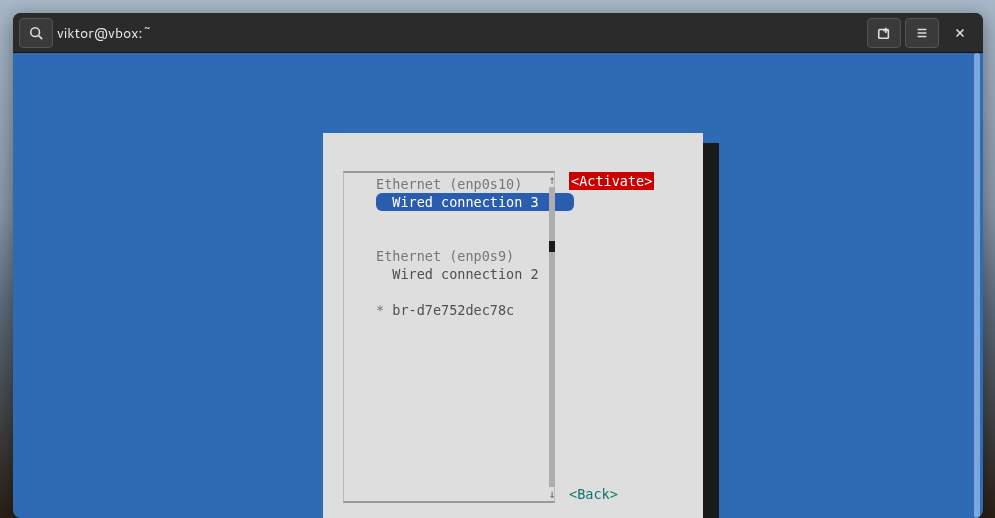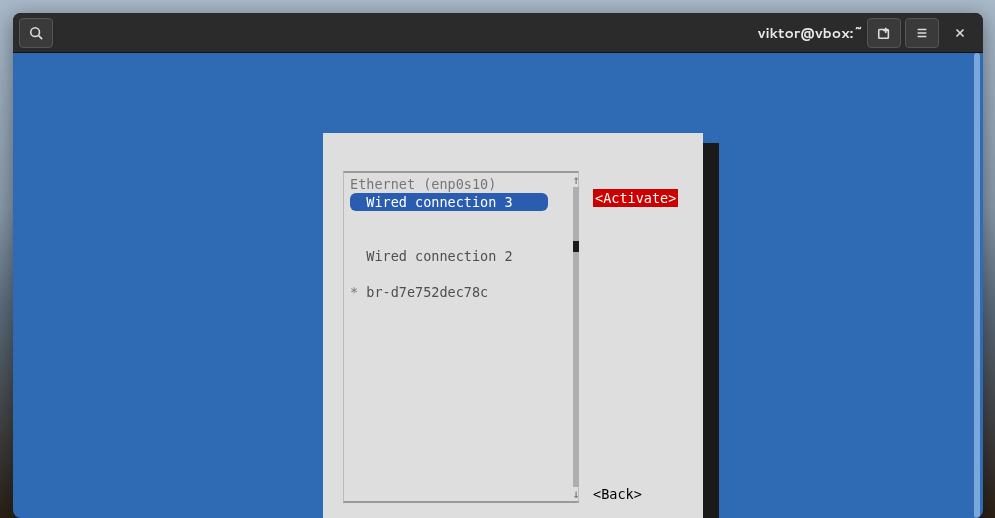--- a/index.html
+++ b/index.html
@@ -39,25 +39,25 @@
     color: #ddd;
     cursor: pointer;
   }
   .tb-btn-flat {
     background: transparent;
     border: 1px solid transparent;
   }
   .tb-btn svg { width: 14px; height: 14px; stroke: #ddd; fill: none; stroke-width: 1.8; }
   .tb-title {
     flex: 1;
-    text-align: right;
+    text-align: left;
     color: #e8e8e8;
     font-family: Cantarell, "Segoe UI", sans-serif;
     font-size: 14px;
-    font-weight: 700;
+    font-weight: 400;
   }
   .tb-right { display: flex; gap: 4px; }
   .terminal {
     flex: 1;
     background: #2f6bb5;
     position: relative;
     margin: 0 0 0 0;
   }
   .terminal-scrollbar {
     position: absolute;
@@ -88,25 +88,26 @@
     font-size: 13.5px;
     line-height: 18px;
   }
   .inner-layout {
     position: absolute;
     top: 38px; left: 20px; right: 14px; bottom: 38px;
     display: flex;
   }
   .list-wrap {
     position: relative;
-    width: 236px;
+    width: 212px;
     border-top: 2px solid #999;
     border-left: 1px solid #bbb;
     border-right: 1px solid #bbb;
     border-bottom: 2px solid #999;
+    padding-left: 26px;
   }
   .list-scroll {
     position: absolute;
     top: 0; bottom: 0; right: -2px;
     width: 8px;
     display: flex; flex-direction: column;
     align-items: center;
   }
   .arrow { color: #6a6a6a; font-size: 12px; line-height: 14px; }
   .track { flex: 1; width: 6px; background: #aeaeae; position: relative; }
@@ -130,24 +131,24 @@
     display: flex;
     flex-direction: column;
     justify-content: space-between;
   }
   .btn-activate {
     background: #cc0000;
     color: #fff;
     display: inline-block;
     padding: 0 2px;
     line-height: 18px;
-    margin-top: 18px;
+    margin-top: 1px;
   }
   .btn-back {
-    color: #000000;
+    color: #0f766e;
     line-height: 18px;
     margin-bottom: 1px;
   }
   .blank { height: 18px; }
 </style>
 </head>
 <body>
 
 <div class="window">
   <div class="titlebar">
@@ -189,20 +190,21 @@
 
     <div class="tui-shadow"></div>
     <div class="tui-box">
       <div class="inner-layout">
         <div class="list-wrap">
           <div class="list">
             <div class="group">Ethernet (enp0s10)</div>
             <div class="item"><span class="sel">  <span>Wired connection 3</span></span></div>
             <div class="blank"></div>
             <div class="blank"></div>
+            <div class="group">Ethernet (enp0s9)</div>
             <div class="item">  <span>Wired connection 2</span></div>
             <div class="blank"></div>
             <div class="item"><span class="active-mark">* </span><span>br-d7e752dec78c</span></div>
           </div>
           <div class="list-scroll">
             <div class="arrow">↑</div>
             <div class="track">
               <div class="thumb"></div>
             </div>
             <div class="arrow">↓</div>

